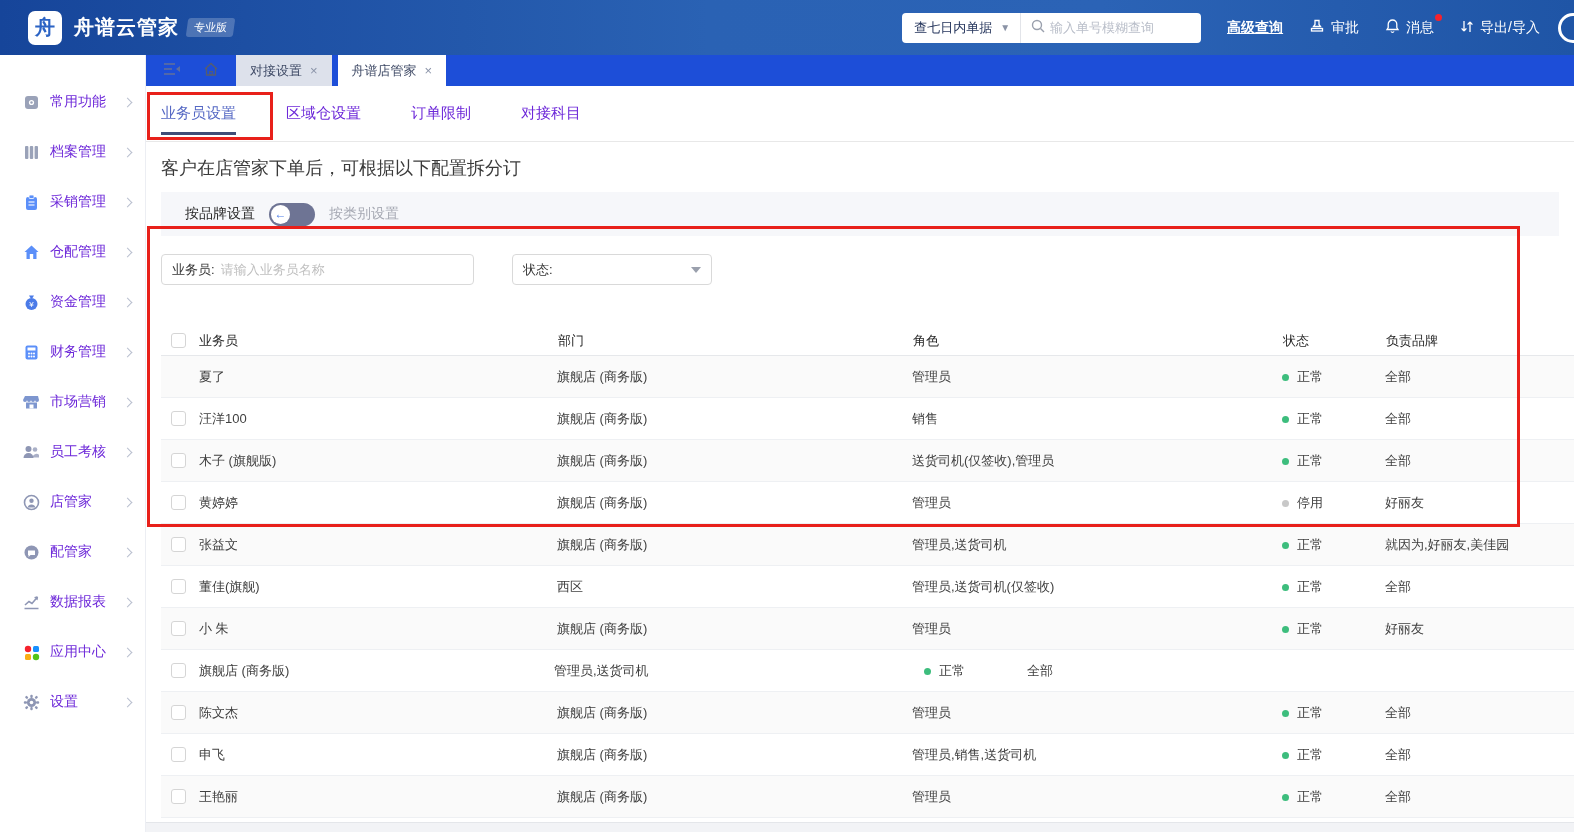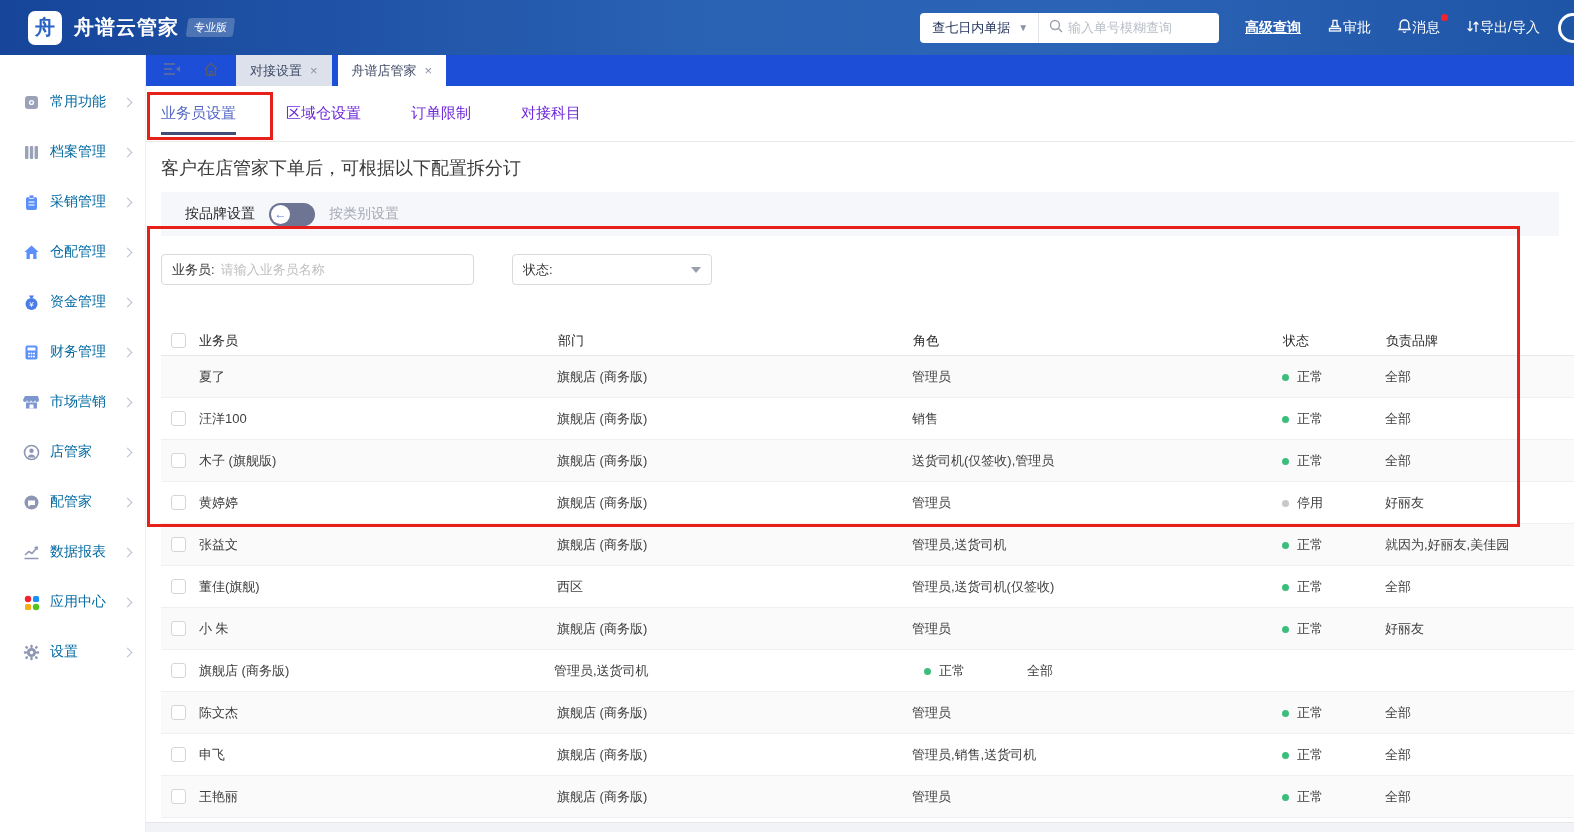--- a/index.html
+++ b/index.html
@@ -34,37 +34,37 @@
     font-size:13px; color:#25355c; cursor:pointer; border-right:1px solid #e2e4e9;
   }
   .scope-caret { font-size:10px; color:#8b93a6; }
   .search-input-wrap { display:flex; align-items:center; gap:5px; padding:0 10px; width:180px; }
   .search-input-wrap input {
     border:none; outline:none; font-size:13px; width:140px; color:#333;
     font-family:inherit; background:transparent;
   }
   .search-input-wrap input::placeholder { color:#b9bec9; }
   .top-link { color:#fff; font-size:14px; text-decoration:underline; font-weight:bold; cursor:pointer; }
-  .top-item { color:#fff; font-size:14px; display:flex; align-items:flex-end; cursor:pointer; position:relative; }
+  .top-item { color:#fff; font-size:14px; display:flex; align-items:flex-end; gap:6px; cursor:pointer; position:relative; }
   .msg-dot { position:absolute; top:-4px; right:-8px; width:7px; height:7px; background:#f5222d; border-radius:50%; }
   .avatar-ring {
     position:absolute; right:-14px; top:13px; width:30px; height:30px;
     border:3px solid #fff; border-radius:50%;
   }
 
   
   .app-body { display:flex; height:777px; }
 
   
   .sidebar { width:146px; background:#fff; padding-top:22px; border-right:1px solid #eceef3; }
   .side-item {
     height:50px; display:flex; align-items:center; padding:0 14px 0 22px; cursor:pointer;
   }
   .side-item .s-icon { width:18px; height:18px; display:flex; align-items:center; justify-content:center; }
-  .side-label { margin-left:10px; font-size:14px; color:#0369a1; flex:1; white-space:nowrap; }
+  .side-label { margin-left:10px; font-size:14px; color:#6d28d9; flex:1; white-space:nowrap; }
   .chev {
     width:7px; height:7px; border-right:1.5px solid #b9bfcf; border-top:1.5px solid #b9bfcf;
     transform:rotate(45deg); flex:none;
   }
 
   
   .main { flex:1; display:flex; flex-direction:column; background:#fff; min-width:0; position:relative; }
 
   .tabstrip { height:31px; background:#1d4ed8; display:flex; align-items:stretch;padding-left:6px; }
   .strip-btn { width:40px; display:flex; align-items:center; justify-content:center; cursor:pointer; }
@@ -285,20 +285,32 @@
             <path d="M2 2 h13 l1 4 a2 2 0 0 1 -4 0 a2 2 0 0 1 -4 0 a2 2 0 0 1 -4 0 a2 2 0 0 1 -4 0 z" fill="#7d96cf"></path>
             <rect x="3" y="8.5" width="11" height="6" fill="#7d96cf"></rect>
             <rect x="6.5" y="10.5" width="4" height="4" fill="#fff"></rect>
           </svg>
         </span>
         <span class="side-label">市场营销</span>
         <span class="chev"></span>
       </div>
       <div class="side-item">
         <span class="s-icon">
+          <svg width="18" height="16" viewBox="0 0 18 16">
+            <circle cx="6.5" cy="5" r="3" fill="#8e96b4"></circle>
+            <path d="M1.5 14 a5 5 0 0 1 10 0 z" fill="#8e96b4"></path>
+            <circle cx="13" cy="5.5" r="2.3" fill="#8e96b4" opacity="0.75"></circle>
+            <path d="M10.5 13.5 a4 4 0 0 1 6.5 -2.8 l0 2.8 z" fill="#8e96b4" opacity="0.75"></path>
+          </svg>
+        </span>
+        <span class="side-label">员工考核</span>
+        <span class="chev"></span>
+      </div>
+      <div class="side-item">
+        <span class="s-icon">
           <svg width="17" height="17" viewBox="0 0 17 17">
             <circle cx="8.5" cy="8.5" r="7" fill="none" stroke="#8e96b4" stroke-width="1.6"></circle>
             <circle cx="8.5" cy="6.8" r="2.2" fill="#8e96b4"></circle>
             <path d="M4.5 13.5 a4.2 4.2 0 0 1 8 0 z" fill="#8e96b4"></path>
           </svg>
         </span>
         <span class="side-label">店管家</span>
         <span class="chev"></span>
       </div>
       <div class="side-item">

